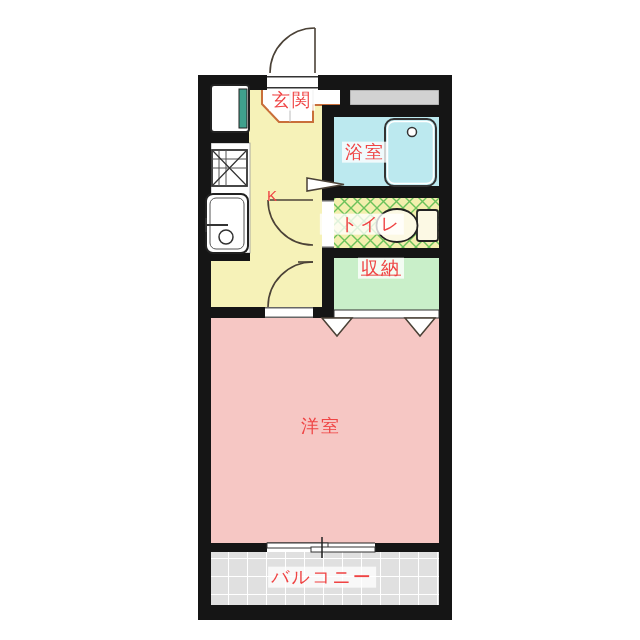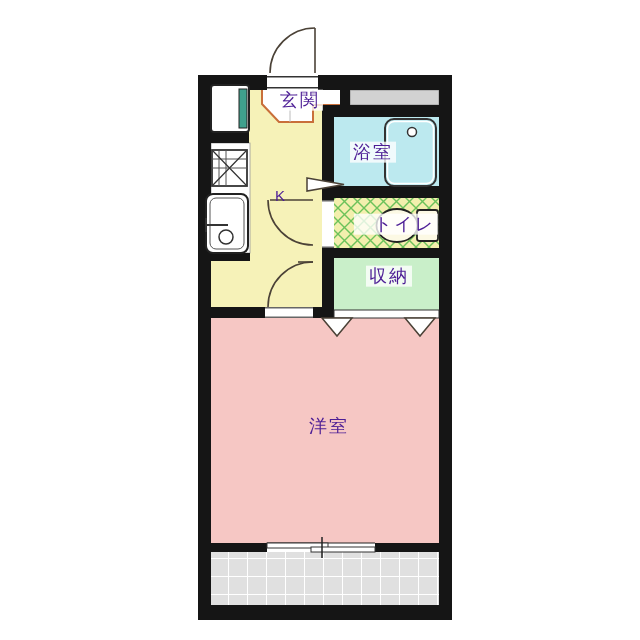--- a/index.html
+++ b/index.html
@@ -4,24 +4,23 @@
 <style>
   html,body{margin:0;padding:0;background:#fff;}
   #stage{
     position:relative;width:640px;height:640px;background:#ffffff;
     font-family:"Liberation Sans","DejaVu Sans",sans-serif;
     overflow:hidden;
   }
   #plan-svg{position:absolute;left:0;top:0;width:640px;height:640px;}
   .room-label{
     position:absolute;transform:translate(-50%,-50%);
-    color:#4c1d95;font-size:18px;font-weight:500;letter-spacing:2px;
+    color:#ef4444;font-size:18px;font-weight:500;letter-spacing:2px;
     background:rgba(255,255,255,0.78);padding:0 3px;line-height:1.15;
     white-space:nowrap;
-    margin-left:8px;
   }
   .room-label.small{font-size:15px;letter-spacing:0;font-weight:400;}
 </style>
 </head>
 <body>
 
 <div id="stage">
 
   <svg id="plan-svg" viewBox="0 0 640 640" xmlns="http://www.w3.org/2000/svg">
     <defs>
@@ -120,17 +119,18 @@
       <path d="M267,543 H375" stroke="#222" stroke-width="1" fill="none"></path>
       <rect x="267" y="543" width="61" height="5" fill="#ffffff" stroke="#333" stroke-width="1"></rect>
       <rect x="311" y="547" width="64" height="5" fill="#ffffff" stroke="#333" stroke-width="1"></rect>
       <path d="M322,537 V558" stroke="#222" stroke-width="1.5" fill="none"></path>
     </g>
   </svg>
 
   <div class="room-label" style="left:292px;top:100px;">玄関</div>
   <div class="room-label small" style="left:272px;top:196px;background:transparent;">K</div>
   <div class="room-label" style="left:365px;top:152px;">浴室</div>
-  <div class="room-label" style="left:388px;top:224px;padding-left:20px;">トイレ</div>
-  <div class="room-label" style="left:381px;top:276px;">収納</div>
+  <div class="room-label" style="left:362px;top:224px;padding-left:20px;">トイレ</div>
+  <div class="room-label" style="left:381px;top:268px;text-decoration:underline;">収納</div>
   <div class="room-label" style="left:321px;top:426px;background:transparent;text-align:right;">洋室</div>
+  <div class="room-label" style="left:322px;top:577px;">バルコニー</div>
 
 </div>
 
 </body></html>

